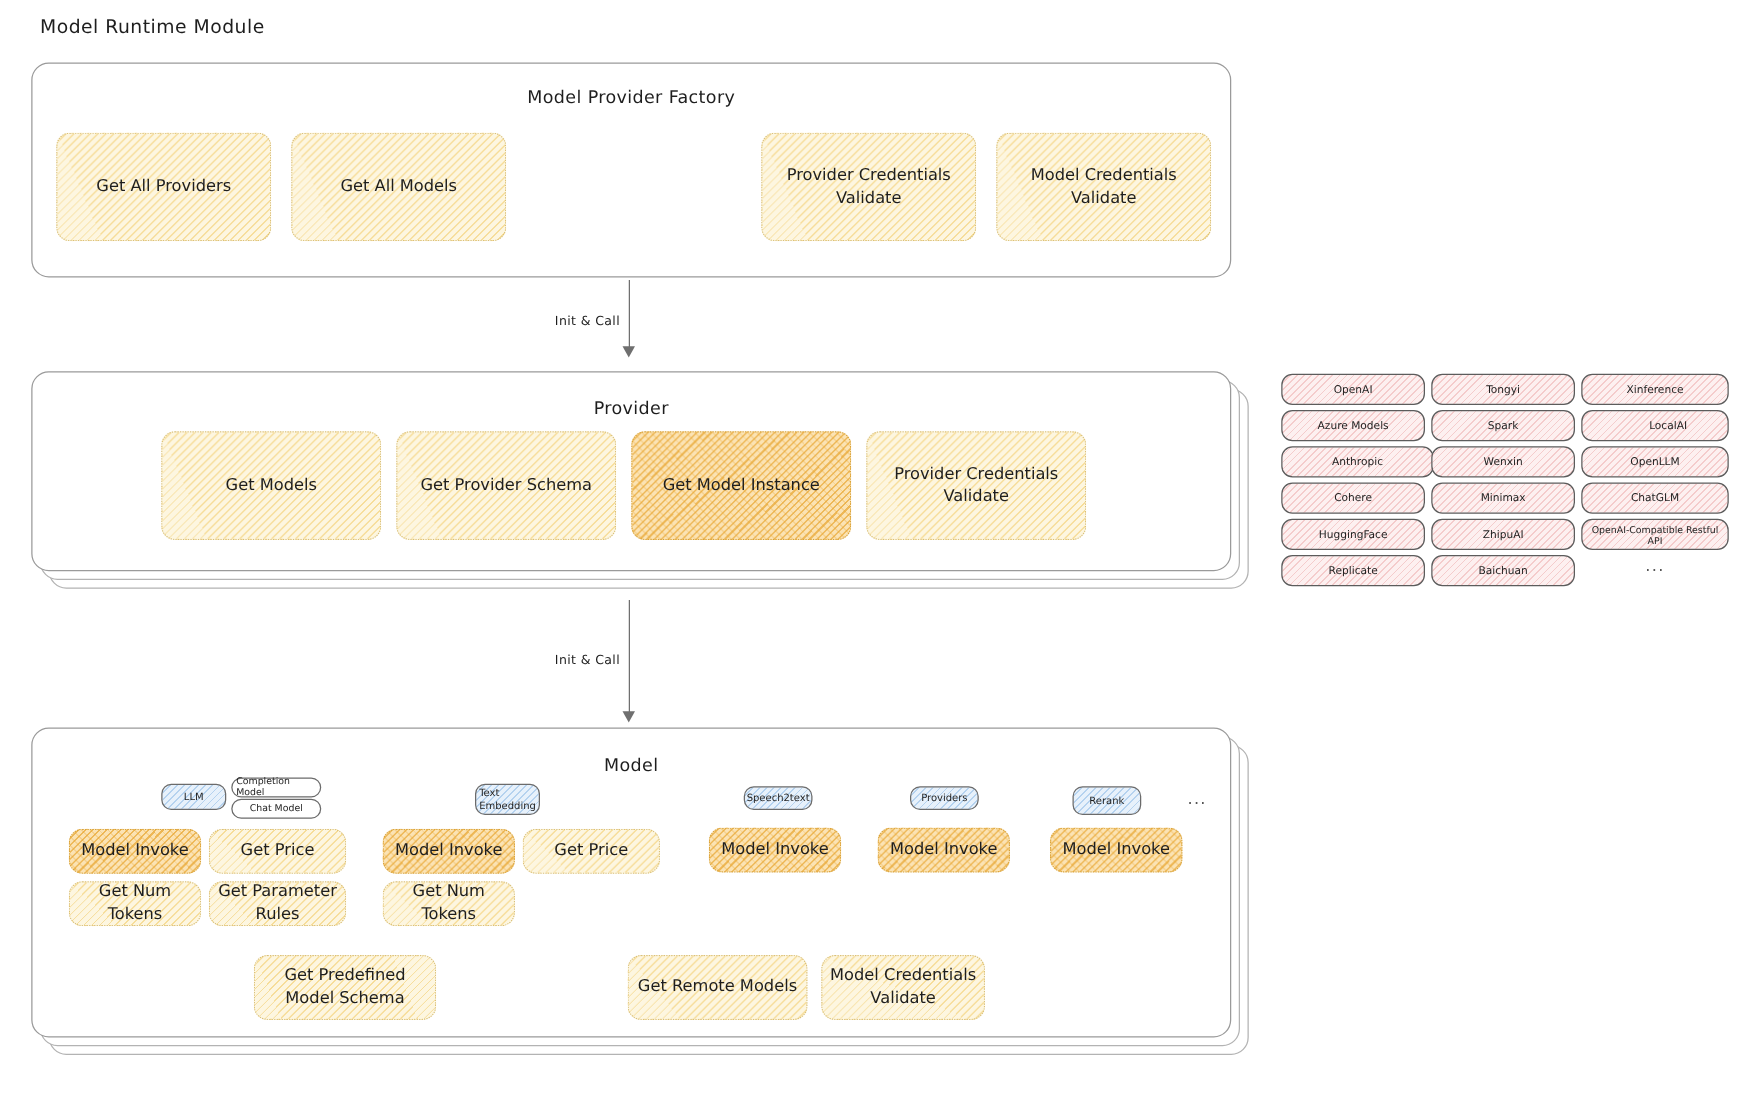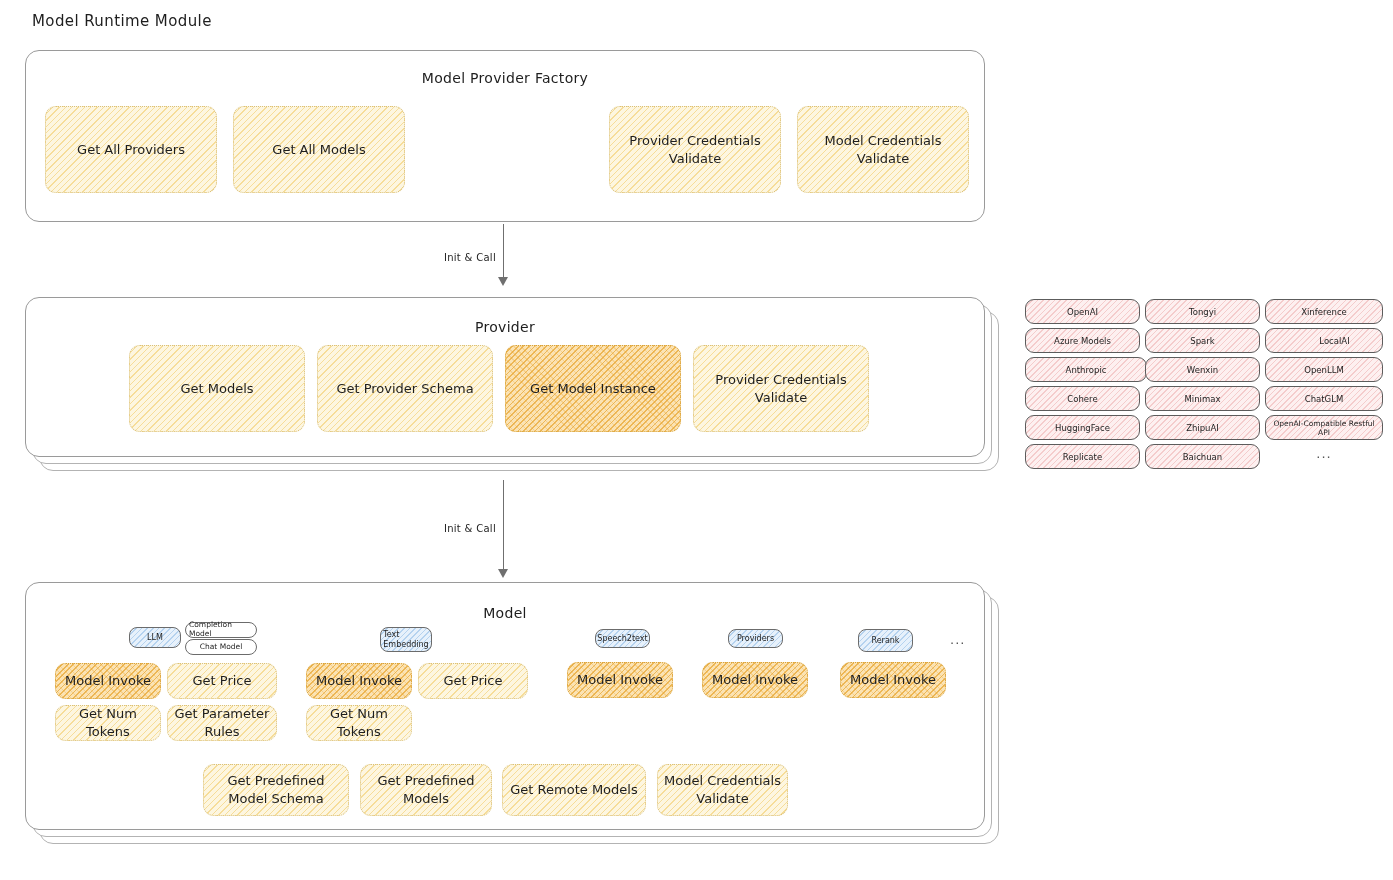--- a/index.html
+++ b/index.html
@@ -203,17 +203,16 @@
 
   <div class="abs badge" style="left:728px;top:629px;width:55px;height:19px;">Providers</div>
   <div class="abs node hl" style="left:702px;top:662px;width:106px;height:36px;">Model Invoke</div>
 
   <div class="abs badge" style="left:858px;top:629px;width:55px;height:23px;">Rerank</div>
   <div class="abs node hl" style="left:840px;top:662px;width:106px;height:36px;">Model Invoke</div>
 
   <div class="abs ellipsis" style="left:950px;top:632px;">...</div>
 
   <div class="abs node" style="left:203px;top:764px;width:146px;height:52px;">Get Predefined Model Schema</div>
-  <div class="abs node" style="left:360px;top:764px;width:132px;height:52px;">Get Predefined Models</div>
   <div class="abs node" style="left:502px;top:764px;width:144px;height:52px;">Get Remote Models</div>
   <div class="abs node" style="left:657px;top:764px;width:131px;height:52px;">Model Credentials Validate</div>
 
 </div>
 
 </body></html>

